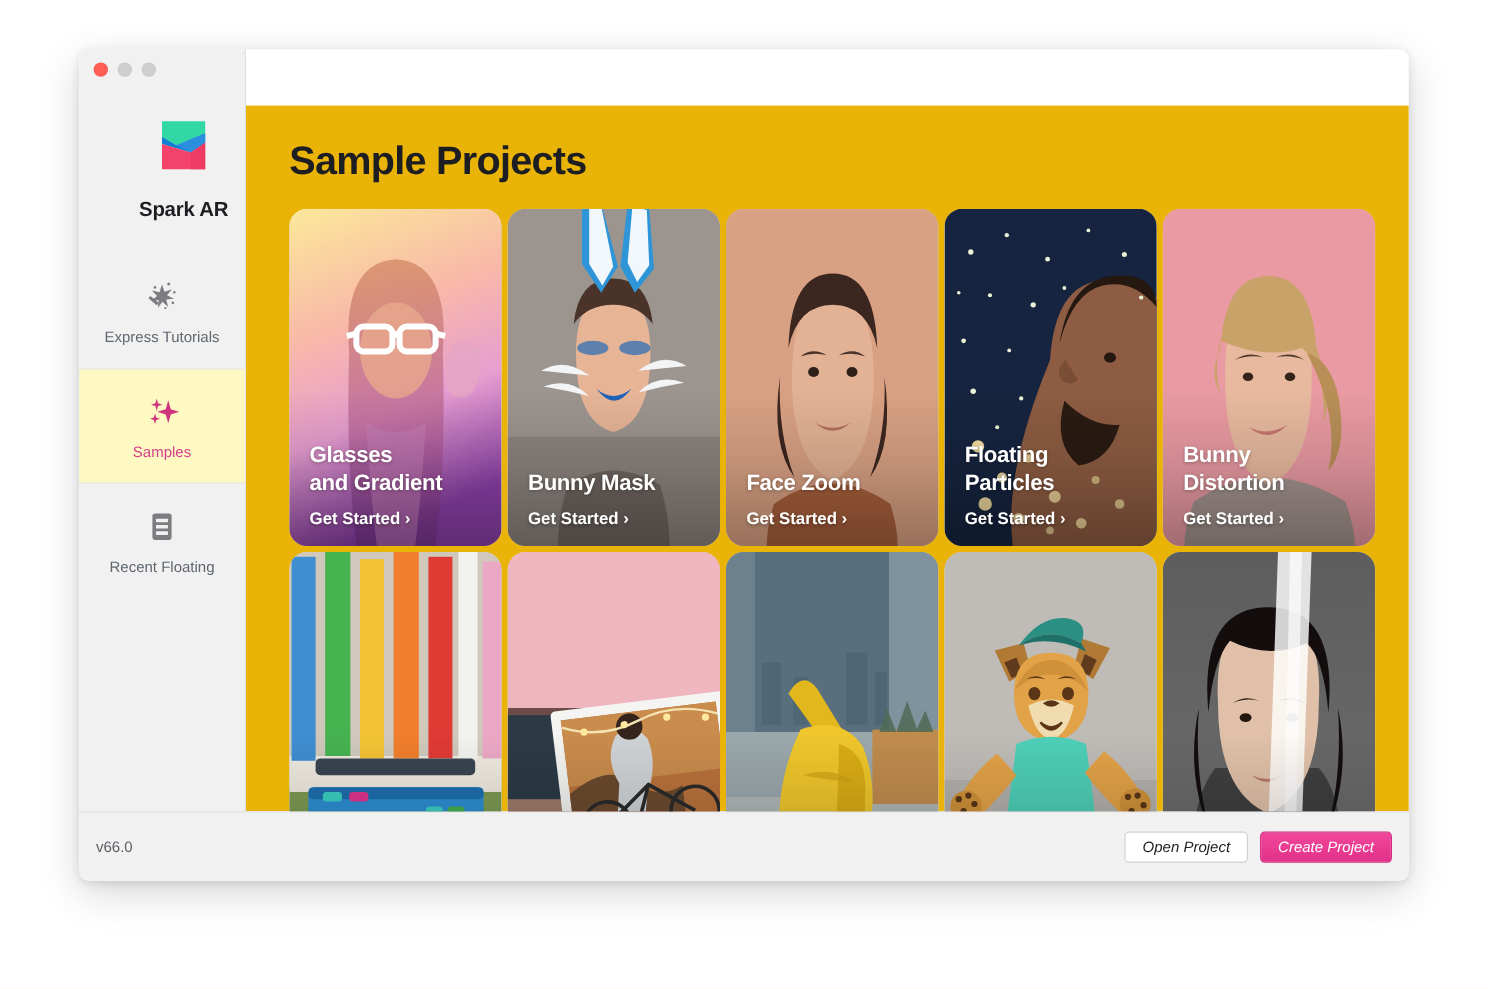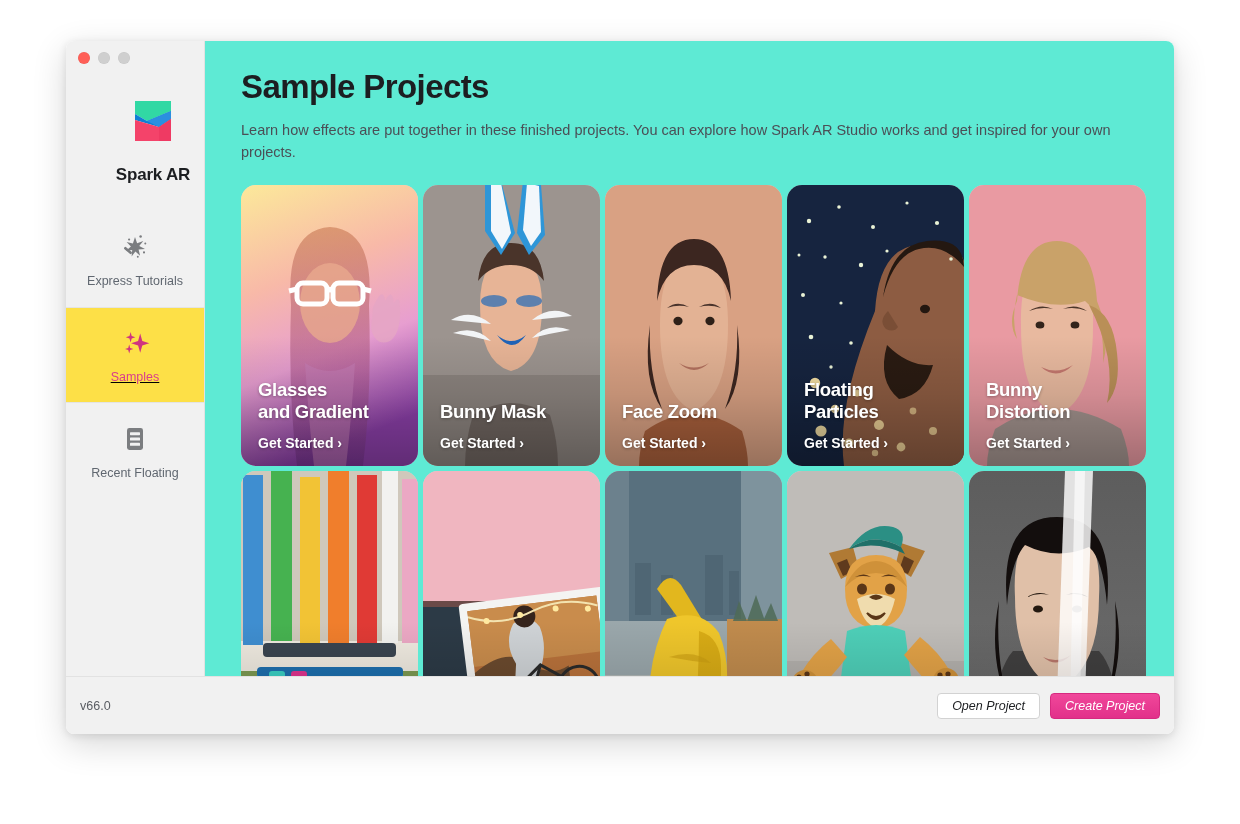--- a/index.html
+++ b/index.html
@@ -72,36 +72,36 @@
     border-top: 1px solid transparent;
     border-bottom: 1px solid transparent;
   }
   .nav-item .nav-icon { width: 34px; height: 34px; display: block; }
   .nav-item .nav-label {
     font-size: 12.5px;
     color: #606770;
     white-space: nowrap;
   }
   .nav-item.selected {
-    background: #fde047;
+    background: #fef9c3;
     border-top: 1px solid #e4e4e4;
     border-bottom: 1px solid #e4e4e4;
-    text-decoration: underline;
   }
   .nav-item.selected .nav-label { color: #d93d8c; }
 
   
   #main {
     flex: 1;
-    background: #5eead4;
+    background: #eab308;
     padding: 28px 0 0 36px;
     min-width: 0;
     overflow: hidden;
     display: flex;
     flex-direction: column;
+    margin-top: 47px;
   }
   #page-title {
     font-size: 33px;
     font-weight: bold;
     color: #1c1e21;
     letter-spacing: -0.6px;
     line-height: 1.1;
   }
   #page-subtitle {
     margin-top: 15px;
@@ -262,21 +262,20 @@
           <rect x="12" y="15.5" width="10" height="3.0" rx="0.6" fill="#f1f1f1"></rect>
           <rect x="12" y="20.8" width="10" height="3.0" rx="0.6" fill="#f1f1f1"></rect>
         </svg>
         <div class="nav-label">Recent Floating</div>
       </div>
 
     </div>
 
     <div id="main">
       <h1 id="page-title">Sample Projects</h1>
-      <p id="page-subtitle">Learn how effects are put together in these finished projects. You can explore how Spark AR Studio works and get inspired for your own projects.</p>
 
       <div id="grid-clip">
         <div id="grid">
 
           <div class="card">
             <div class="card-art">
               <svg viewBox="0 0 177 281" preserveAspectRatio="none" style="width:100%;height:100%;display:block">
                 <defs>
                   <linearGradient id="g1" x1="0" y1="0" x2="0.25" y2="1">
                     <stop offset="0%" stop-color="#fce99a"></stop>

